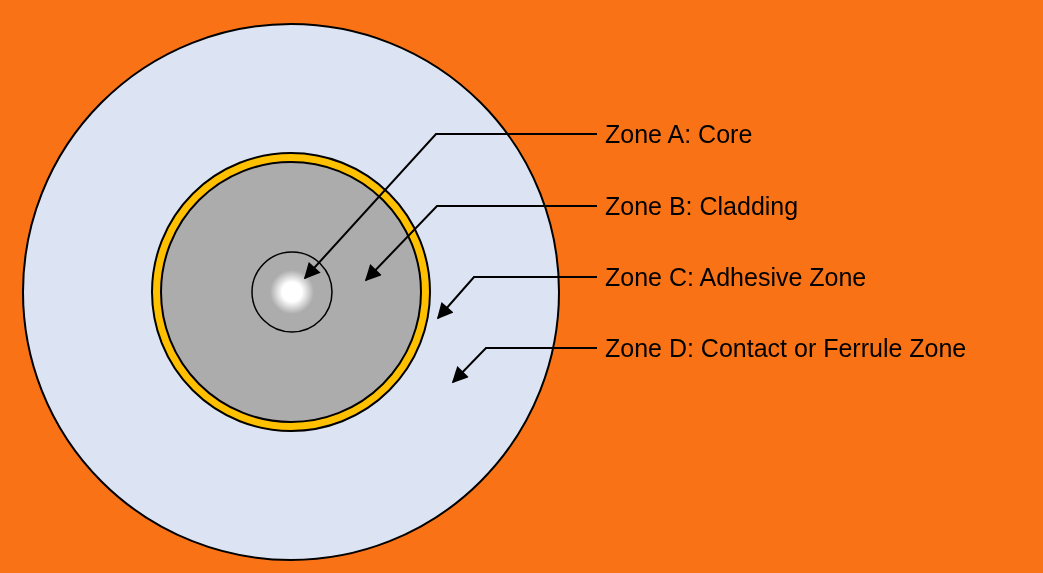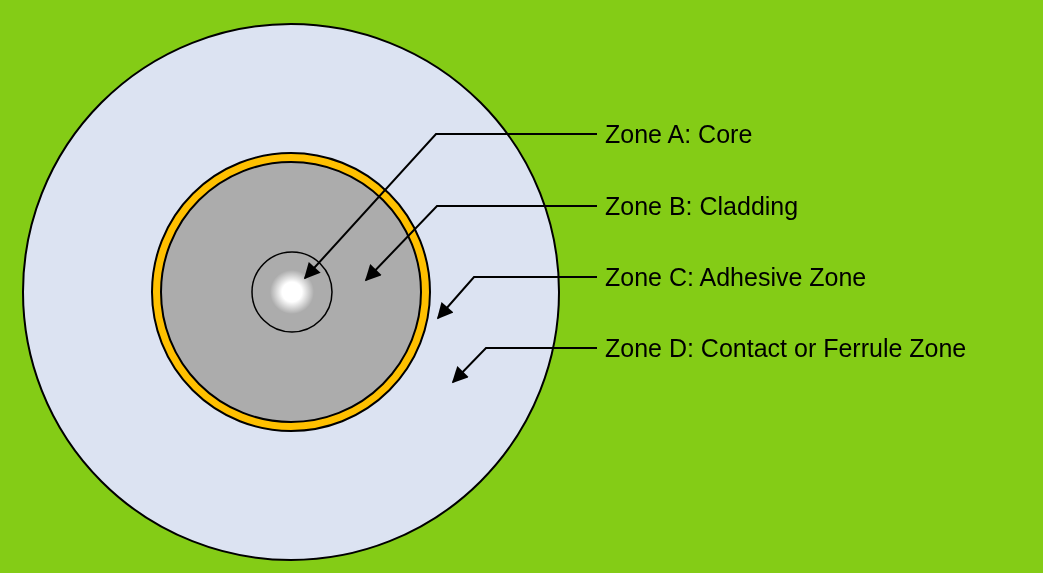--- a/index.html
+++ b/index.html
@@ -4,21 +4,21 @@
 <style>
   html, body {
     margin: 0;
     padding: 0;
     background: #ffffff;
   }
   .canvas {
     position: relative;
     width: 1043px;
     height: 573px;
-    background: #84cc16;
+    background: #f97316;
     overflow: hidden;
     font-family: "Liberation Sans", sans-serif;
   }
   svg .outline {
     stroke: #000000;
   }
   svg .leader {
     fill: none;
     stroke: #000000;
     stroke-width: 2;

